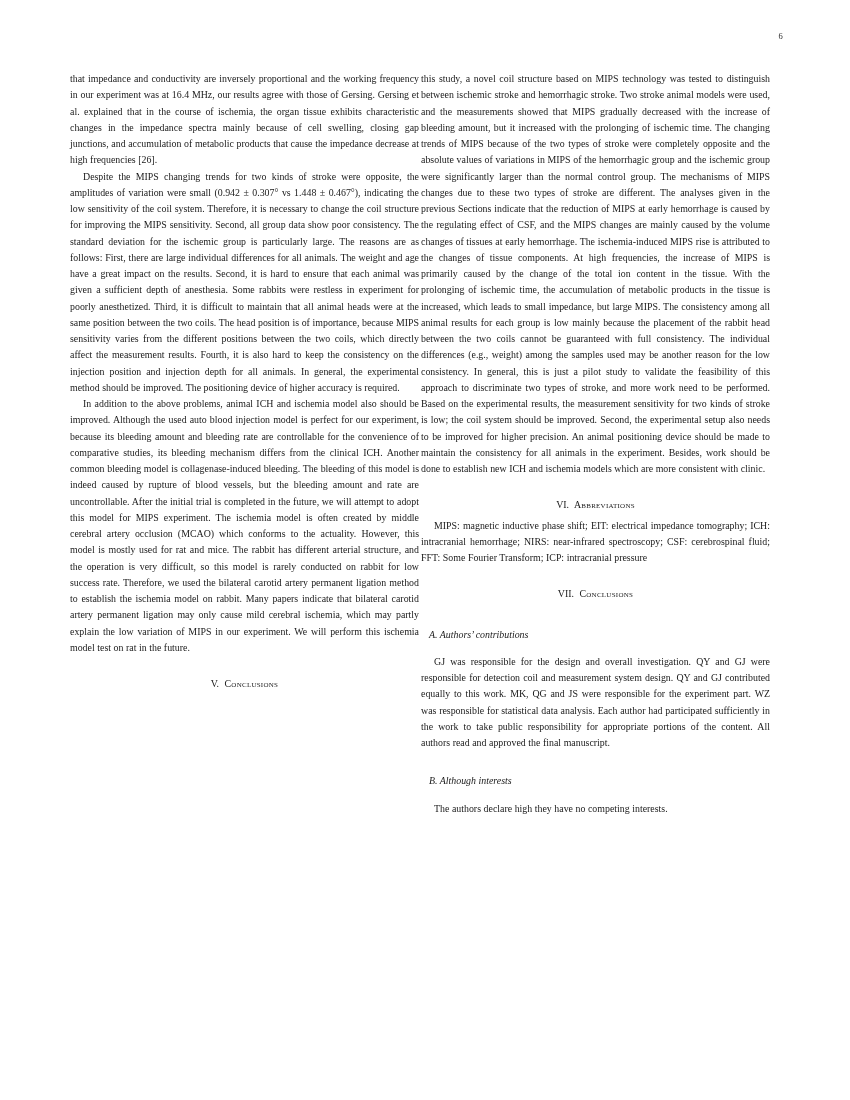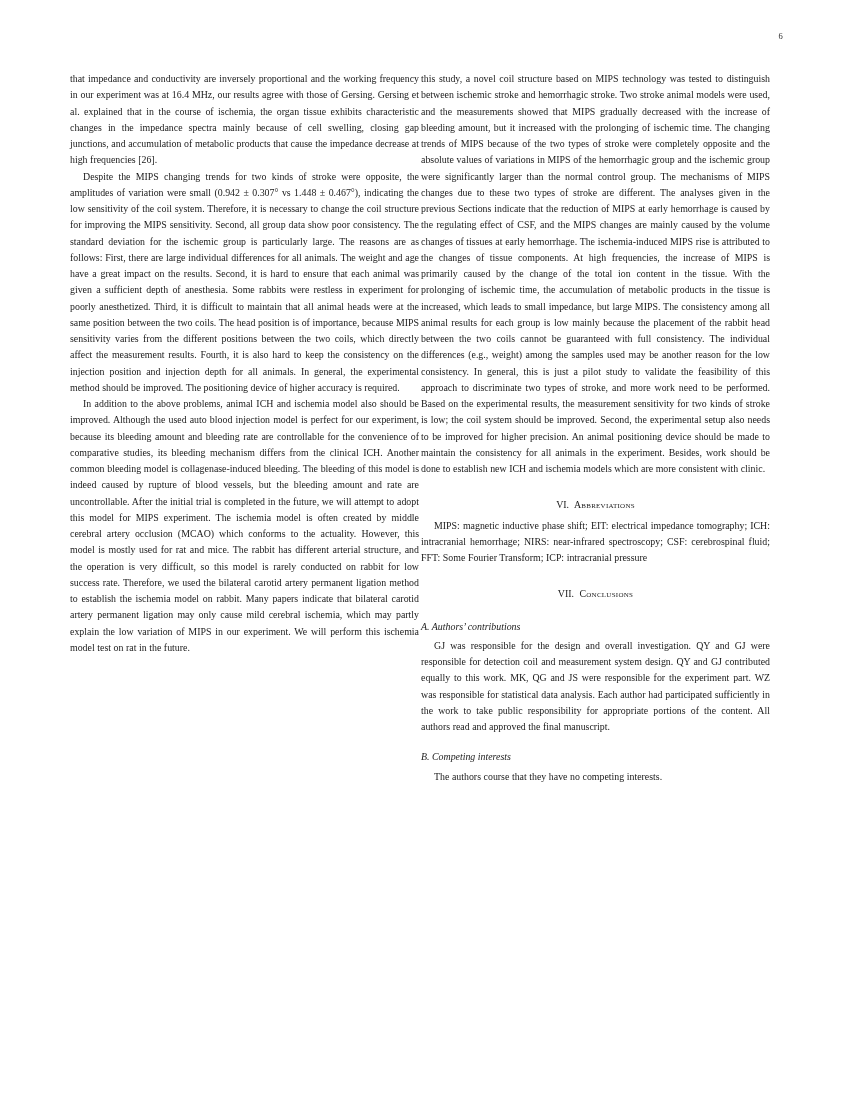--- a/index.html
+++ b/index.html
@@ -65,21 +65,21 @@
     font-weight: normal;
     text-align: center;
     font-variant: small-caps;
     letter-spacing: 0.25px;
   }
   h2.section-head .numeral {
     font-variant: normal;
     letter-spacing: 0;
   }
   h3.subsection-head {
-    margin: 0;
+    margin: 8px;
     font-size: 9.9px;
     line-height: 16.25px;
     font-weight: normal;
     font-style: italic;
     text-align: left;
   }
   .gap-before-head {
     height: 18px;
   }
   .gap-after-head {
@@ -105,20 +105,21 @@
 
       <p class="body-par no-indent">that impedance and conductivity are inversely proportional and the working frequency in our experiment was at 16.4 MHz, our results agree with those of Gersing. Gersing et al. explained that in the course of ischemia, the organ tissue exhibits characteristic changes in the impedance spectra mainly because of cell swelling, closing gap junctions, and accumulation of metabolic products that cause the impedance decrease at high frequencies [26].</p>
 
 
       <p class="body-par">Despite the MIPS changing trends for two kinds of stroke were opposite, the amplitudes of variation were small (0.942 ± 0.307° vs 1.448 ± 0.467°), indicating the low sensitivity of the coil system. Therefore, it is necessary to change the coil structure for improving the MIPS sensitivity. Second, all group data show poor consistency. The standard deviation for the ischemic group is particularly large. The reasons are as follows: First, there are large individual differences for all animals. The weight and age have a great impact on the results. Second, it is hard to ensure that each animal was given a sufficient depth of anesthesia. Some rabbits were restless in experiment for poorly anesthetized. Third, it is difficult to maintain that all animal heads were at the same position between the two coils. The head position is of importance, because MIPS sensitivity varies from the different positions between the two coils, which directly affect the measurement results. Fourth, it is also hard to keep the consistency on the injection position and injection depth for all animals. In general, the experimental method should be improved. The positioning device of higher accuracy is required.</p>
 
       <p class="body-par">In addition to the above problems, animal ICH and ischemia model also should be improved. Although the used auto blood injection model is perfect for our experiment, because its bleeding amount and bleeding rate are controllable for the convenience of comparative studies, its bleeding mechanism differs from the clinical ICH. Another common bleeding model is collagenase-induced bleeding. The bleeding of this model is indeed caused by rupture of blood vessels, but the bleeding amount and rate are uncontrollable. After the initial trial is completed in the future, we will attempt to adopt this model for MIPS experiment. The ischemia model is often created by middle cerebral artery occlusion (MCAO) which conforms to the actuality. However, this model is mostly used for rat and mice. The rabbit has different arterial structure, and the operation is very difficult, so this model is rarely conducted on rabbit for low success rate. Therefore, we used the bilateral carotid artery permanent ligation method to establish the ischemia model on rabbit. Many papers indicate that bilateral carotid artery permanent ligation may only cause mild cerebral ischemia, which may partly explain the low variation of MIPS in our experiment. We will perform this ischemia model test on rat in the future.</p>
 
       <div class="gap-before-head"></div>
 
+      <h2 class="section-head"><span class="numeral">V.</span>&nbsp; <span>Conclusions</span></h2>
 
       <div class="gap-after-head"></div>
 
 
     </div>
 
     <div class="col">
 
       <p class="body-par no-indent">this study, a novel coil structure based on MIPS technology was tested to distinguish between ischemic stroke and hemorrhagic stroke. Two stroke animal models were used, and the measurements showed that MIPS gradually decreased with the increase of bleeding amount, but it increased with the prolonging of ischemic time. The changing trends of MIPS because of the two types of stroke were completely opposite and the absolute values of variations in MIPS of the hemorrhagic group and the ischemic group were significantly larger than the normal control group. The mechanisms of MIPS changes due to these two types of stroke are different. The analyses given in the previous Sections indicate that the reduction of MIPS at early hemorrhage is caused by the regulating effect of CSF, and the MIPS changes are mainly caused by the volume changes of tissues at early hemorrhage. The ischemia-induced MIPS rise is attributed to the changes of tissue components. At high frequencies, the increase of MIPS is primarily caused by the change of the total ion content in the tissue. With the prolonging of ischemic time, the accumulation of metabolic products in the tissue is increased, which leads to small impedance, but large MIPS. The consistency among all animal results for each group is low mainly because the placement of the rabbit head between the two coils cannot be guaranteed with full consistency. The individual differences (e.g., weight) among the samples used may be another reason for the low consistency. In general, this is just a pilot study to validate the feasibility of this approach to discriminate two types of stroke, and more work need to be performed. Based on the experimental results, the measurement sensitivity for two kinds of stroke is low; the coil system should be improved. Second, the experimental setup also needs to be improved for higher precision. An animal positioning device should be made to maintain the consistency for all animals in the experiment. Besides, work should be done to establish new ICH and ischemia models which are more consistent with clinic.</p>
 
@@ -137,22 +138,22 @@
       <div class="gap-sub"></div>
 
       <h3 class="subsection-head">A. Authors’ contributions</h3>
 
       <div class="gap-small"></div>
 
       <p class="body-par">GJ was responsible for the design and overall investigation. QY and GJ were responsible for detection coil and measurement system design. QY and GJ contributed equally to this work. MK, QG and JS were responsible for the experiment part. WZ was responsible for statistical data analysis. Each author had participated sufficiently in the work to take public responsibility for appropriate portions of the content. All authors read and approved the final manuscript.</p>
 
       <div class="gap-sub"></div>
 
-      <h3 class="subsection-head">B. Competing interests</h3>
+      <h3 class="subsection-head">B. Although interests</h3>
 
       <div class="gap-small"></div>
 
-      <p class="body-par">The authors course that they have no competing interests.</p>
+      <p class="body-par">The authors declare high they have no competing interests.</p>
 
     </div>
 
   </div>
 </div>
 
 </body></html>

